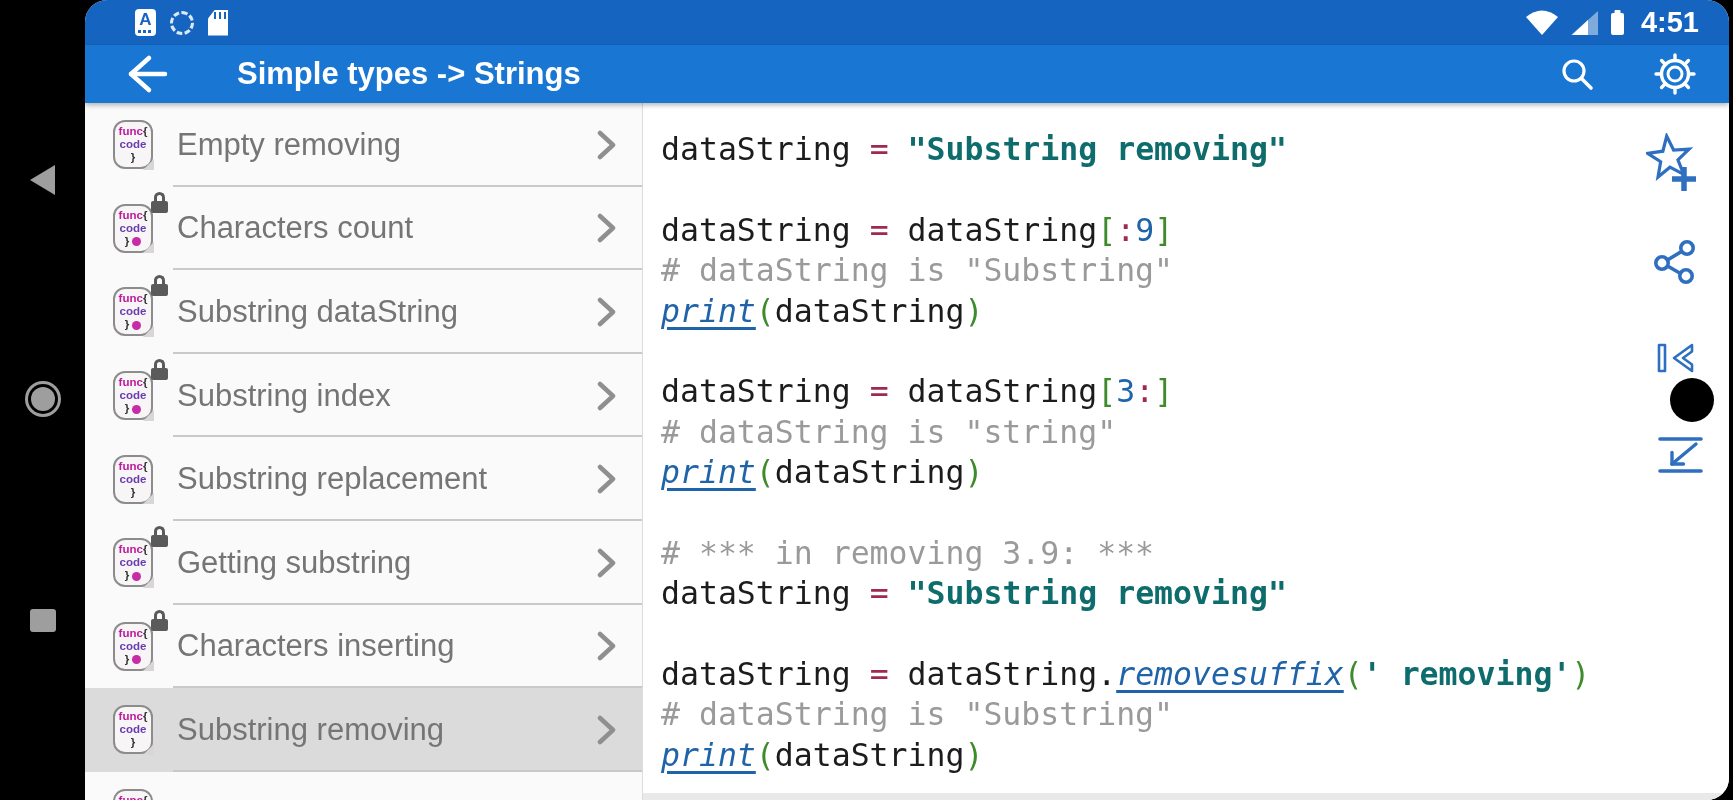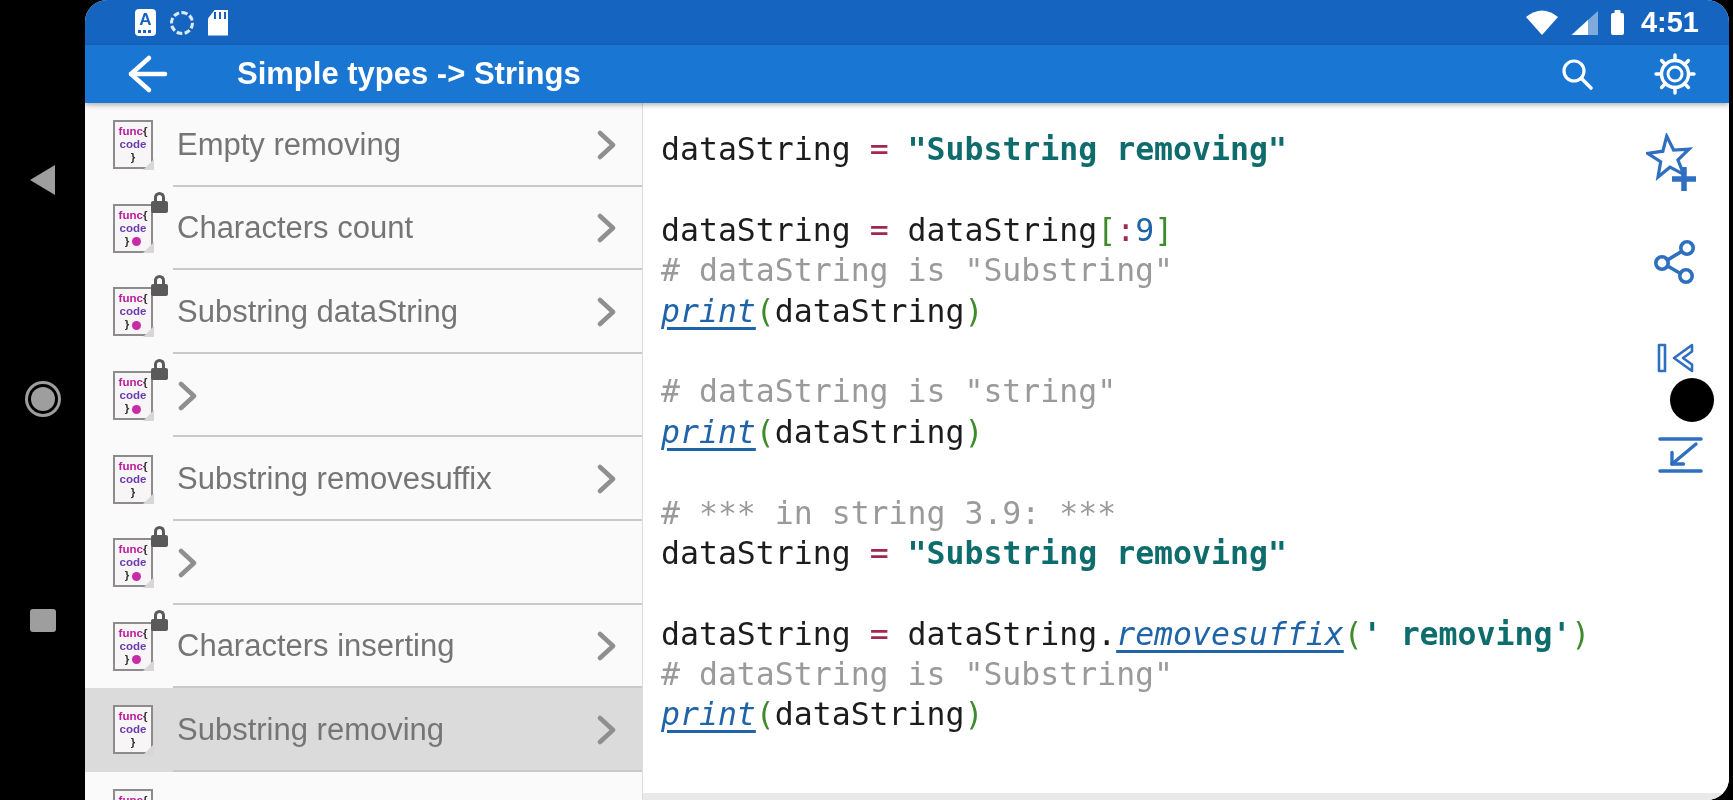--- a/index.html
+++ b/index.html
@@ -49,21 +49,21 @@
   .content{position:absolute;left:0;top:103px;right:0;height:697px;}
 
   
   .sidebar{position:absolute;left:0;top:0;bottom:0;width:557px;background:#FAFAFA;
            border-right:1px solid #DCDCDC;overflow:hidden;}
   .srow{position:relative;height:83.6px;display:flex;align-items:center;
         padding-left:28px;padding-right:18px;box-sizing:border-box;}
   .srow::after{content:'';position:absolute;left:88px;right:0;bottom:0;height:2px;background:#C9C9C9;}
   .srow.selected{background:#DBDBDB;}
   .ficon{position:relative;width:40px;height:49px;background:#F7F5F5;border:2.5px solid #8C8C8C;
-         border-radius:0;box-sizing:border-box;margin-right:24px;flex:none;
+         border-radius:12px;box-sizing:border-box;margin-right:24px;flex:none;
          font-family:"Liberation Sans",sans-serif;font-size:11.5px;font-weight:bold;
          line-height:13px;text-align:center;padding-top:3px;}
   .tmag{color:#BE1A9E;} .tdark{color:#333;}
   .fl2{color:#6A3CB0;text-align:center;}
   .fdot{display:inline-block;width:9px;height:9px;border-radius:50%;background:#C72BA8;
         margin-left:3px;vertical-align:middle;}
   .fold{position:absolute;right:-2.5px;bottom:-2.5px;width:0;height:0;
         border-left:11px solid transparent;border-bottom:11px solid #D8D6D6;}
   .lock{position:absolute;top:-14px;right:-17px;width:17px;}
   .lsh{width:11px;height:9px;border:3px solid #5A5A5A;border-bottom:none;
@@ -205,47 +205,49 @@
             <div class="ficon">
               <div class="fl1"><span class="tmag">func</span><span class="tdark">{</span></div>
               <div class="fl2">code</div>
               <div class="fl3"><span class="tdark">}</span><span class="fdot"></span></div>
               <div class="fold"></div>
               <div class="lock">
                 <div class="lsh"></div>
                 <div class="lbody"></div>
               </div>
             </div>
+            <div class="slabel">Substring index</div>
             <svg class="chev" width="22" height="30" viewBox="0 0 22 30">
               <path d="M4 3 L17 15 L4 27" fill="none" stroke="#8F8F8F" stroke-width="4.5" stroke-linecap="round" stroke-linejoin="round"></path>
             </svg>
           </div>
           <div class="srow">
             <div class="ficon">
               <div class="fl1"><span class="tmag">func</span><span class="tdark">{</span></div>
               <div class="fl2">code</div>
               <div class="fl3"><span class="tdark">}</span></div>
               <div class="fold"></div>
             </div>
-            <div class="slabel">Substring removesuffix</div>
-            <svg class="chev" width="22" height="30" viewBox="0 0 22 30">
-              <path d="M4 3 L17 15 L4 27" fill="none" stroke="#8F8F8F" stroke-width="4.5" stroke-linecap="round" stroke-linejoin="round"></path>
-            </svg>
-          </div>
-          <div class="srow">
-            <div class="ficon">
-              <div class="fl1"><span class="tmag">func</span><span class="tdark">{</span></div>
-              <div class="fl2">code</div>
-              <div class="fl3"><span class="tdark">}</span><span class="fdot"></span></div>
-              <div class="fold"></div>
-              <div class="lock">
-                <div class="lsh"></div>
-                <div class="lbody"></div>
-              </div>
-            </div>
+            <div class="slabel">Substring replacement</div>
+            <svg class="chev" width="22" height="30" viewBox="0 0 22 30">
+              <path d="M4 3 L17 15 L4 27" fill="none" stroke="#8F8F8F" stroke-width="4.5" stroke-linecap="round" stroke-linejoin="round"></path>
+            </svg>
+          </div>
+          <div class="srow">
+            <div class="ficon">
+              <div class="fl1"><span class="tmag">func</span><span class="tdark">{</span></div>
+              <div class="fl2">code</div>
+              <div class="fl3"><span class="tdark">}</span><span class="fdot"></span></div>
+              <div class="fold"></div>
+              <div class="lock">
+                <div class="lsh"></div>
+                <div class="lbody"></div>
+              </div>
+            </div>
+            <div class="slabel">Getting substring</div>
             <svg class="chev" width="22" height="30" viewBox="0 0 22 30">
               <path d="M4 3 L17 15 L4 27" fill="none" stroke="#8F8F8F" stroke-width="4.5" stroke-linecap="round" stroke-linejoin="round"></path>
             </svg>
           </div>
           <div class="srow">
             <div class="ficon">
               <div class="fl1"><span class="tmag">func</span><span class="tdark">{</span></div>
               <div class="fl2">code</div>
               <div class="fl3"><span class="tdark">}</span><span class="fdot"></span></div>
               <div class="fold"></div>
@@ -281,24 +283,25 @@
     </div>
 
     <div class="code-pane">
       <div class="code-lines" id="code-lines">
           <div class="code-line"><span class="tk-v">dataString </span><span class="tk-o">=</span><span class="tk-v"> </span><span class="tk-s">"Substring removing"</span></div>
           <div class="code-line">&nbsp;</div>
           <div class="code-line"><span class="tk-v">dataString </span><span class="tk-o">=</span><span class="tk-v"> dataString</span><span class="tk-p">[</span><span class="tk-o">:</span><span class="tk-n">9</span><span class="tk-p">]</span></div>
           <div class="code-line"><span class="tk-c"># dataString is "Substring"</span></div>
           <div class="code-line"><span class="tk-f">print</span><span class="tk-p">(</span><span class="tk-v">dataString</span><span class="tk-p">)</span></div>
           <div class="code-line">&nbsp;</div>
+          <div class="code-line"><span class="tk-v">dataString </span><span class="tk-o">=</span><span class="tk-v"> dataString</span><span class="tk-p">[</span><span class="tk-n">3</span><span class="tk-o">:</span><span class="tk-p">]</span></div>
           <div class="code-line"><span class="tk-c"># dataString is "string"</span></div>
           <div class="code-line"><span class="tk-f">print</span><span class="tk-p">(</span><span class="tk-v">dataString</span><span class="tk-p">)</span></div>
           <div class="code-line">&nbsp;</div>
-          <div class="code-line"><span class="tk-c"># *** in string 3.9: ***</span></div>
+          <div class="code-line"><span class="tk-c"># *** in removing 3.9: ***</span></div>
           <div class="code-line"><span class="tk-v">dataString </span><span class="tk-o">=</span><span class="tk-v"> </span><span class="tk-s">"Substring removing"</span></div>
           <div class="code-line">&nbsp;</div>
           <div class="code-line"><span class="tk-v">dataString </span><span class="tk-o">=</span><span class="tk-v"> dataString.</span><span class="tk-f">removesuffix</span><span class="tk-p">(</span><span class="tk-s">' removing'</span><span class="tk-p">)</span></div>
           <div class="code-line"><span class="tk-c"># dataString is "Substring"</span></div>
           <div class="code-line"><span class="tk-f">print</span><span class="tk-p">(</span><span class="tk-v">dataString</span><span class="tk-p">)</span></div>
         </div>
       <div class="pane-bottom"></div>
     </div>
 
     <div class="rail-btn" style="left:1561px;top:30px;">

